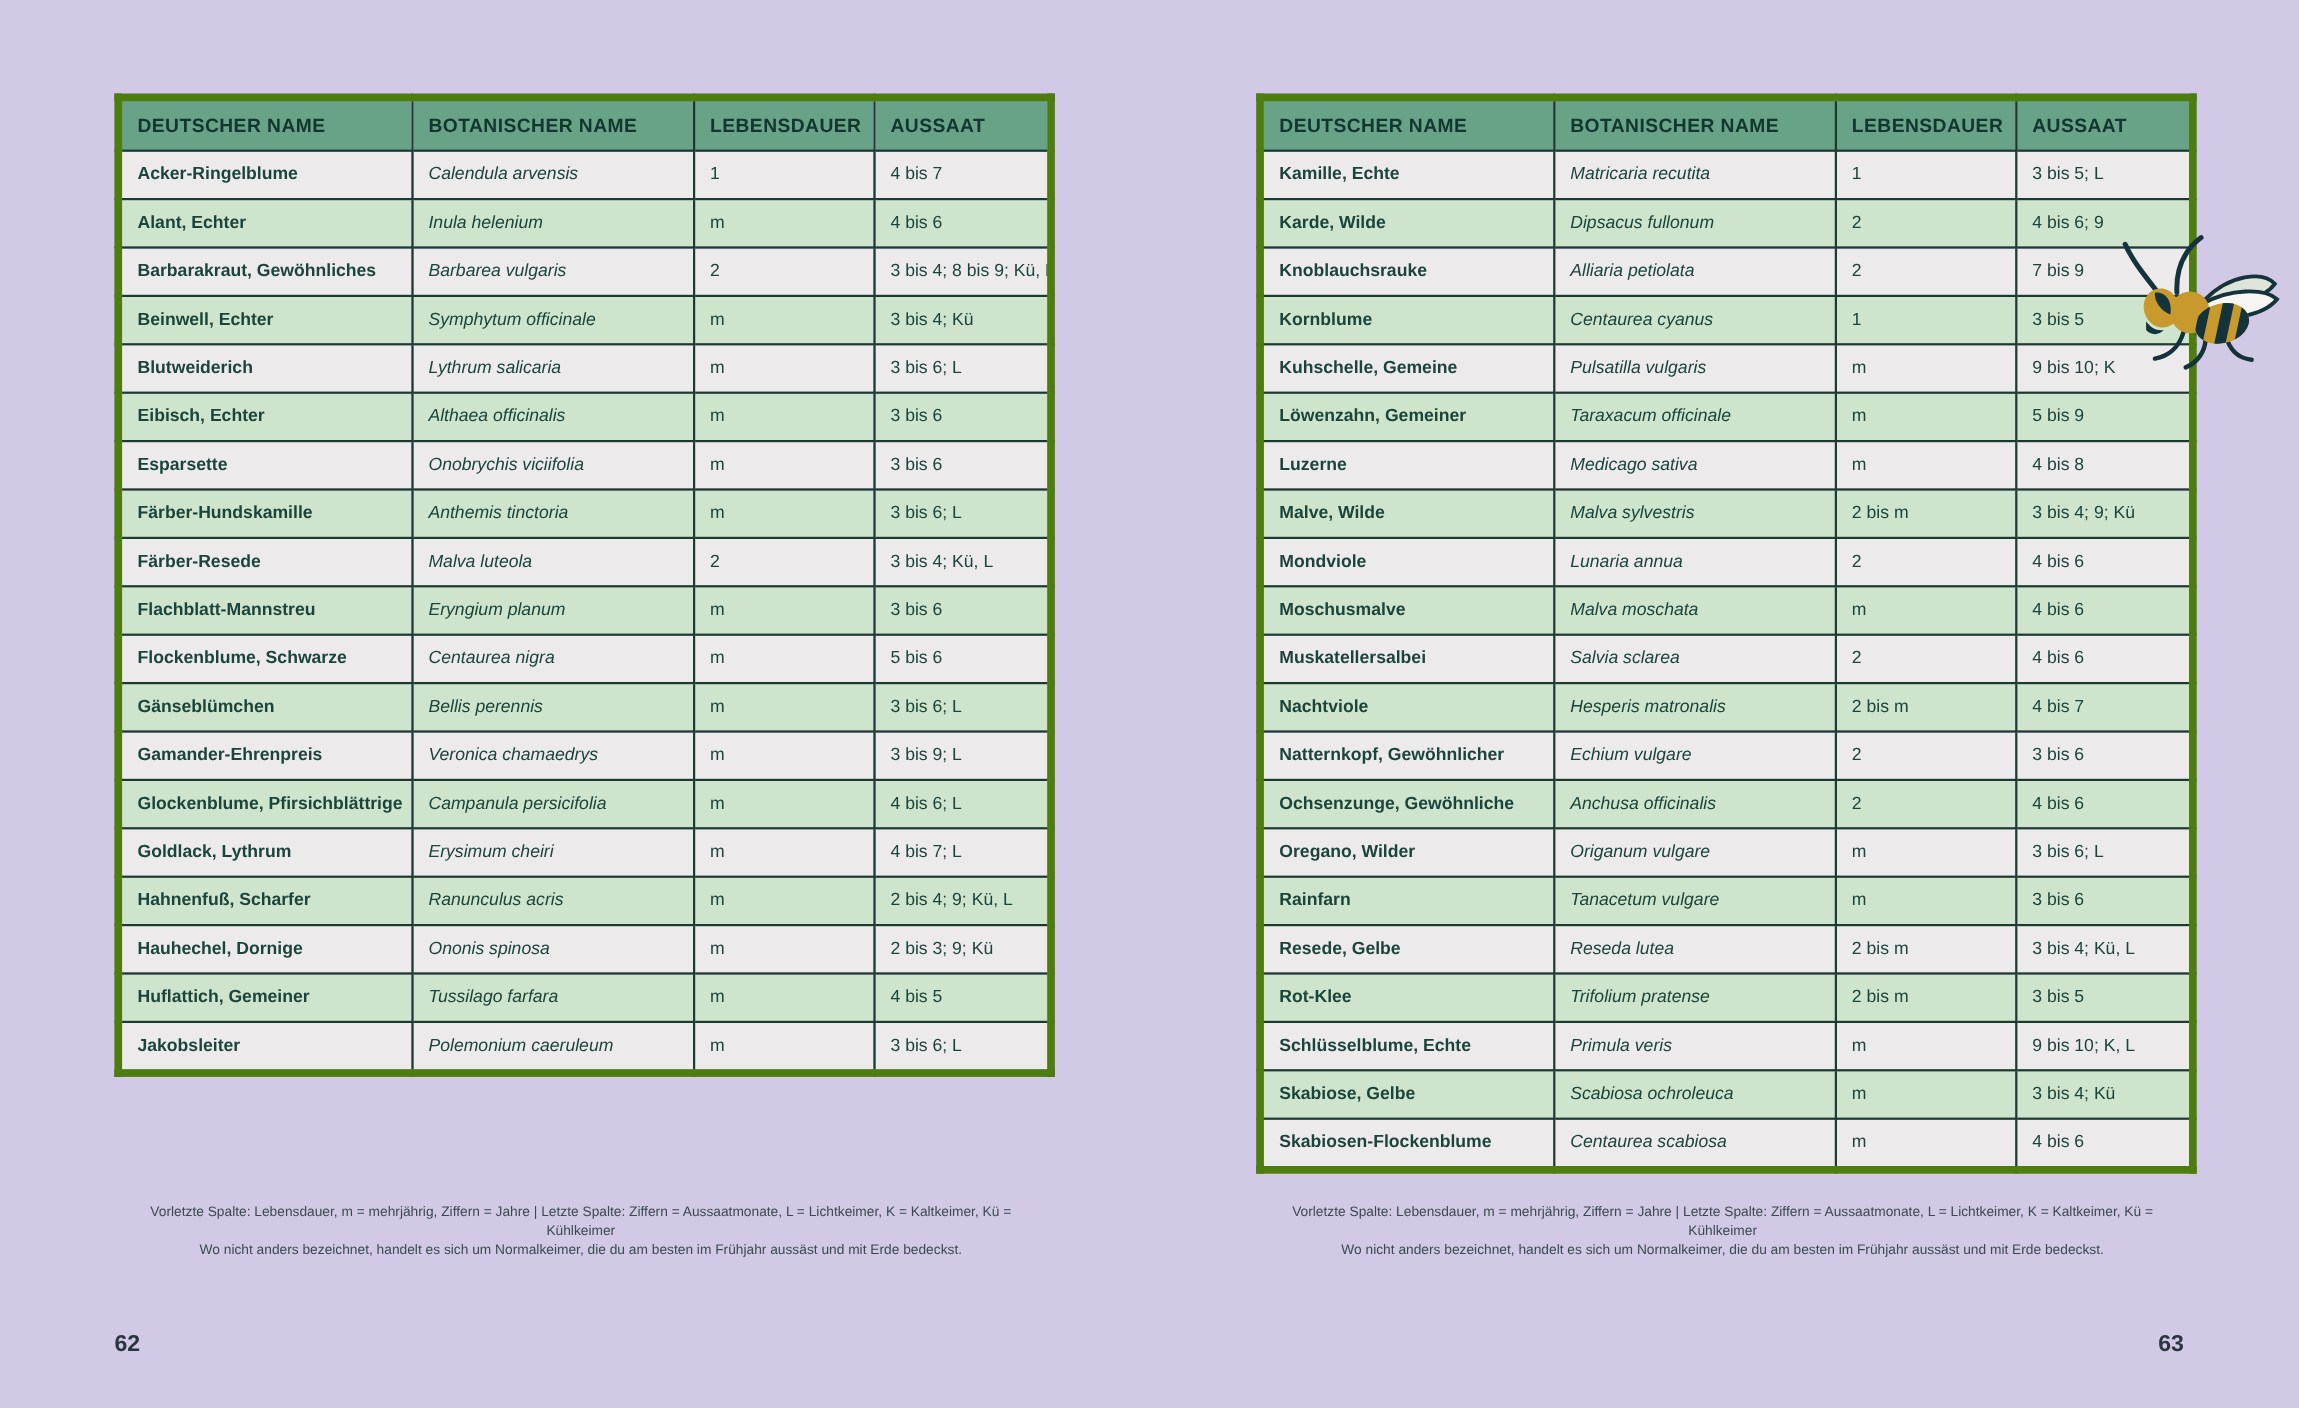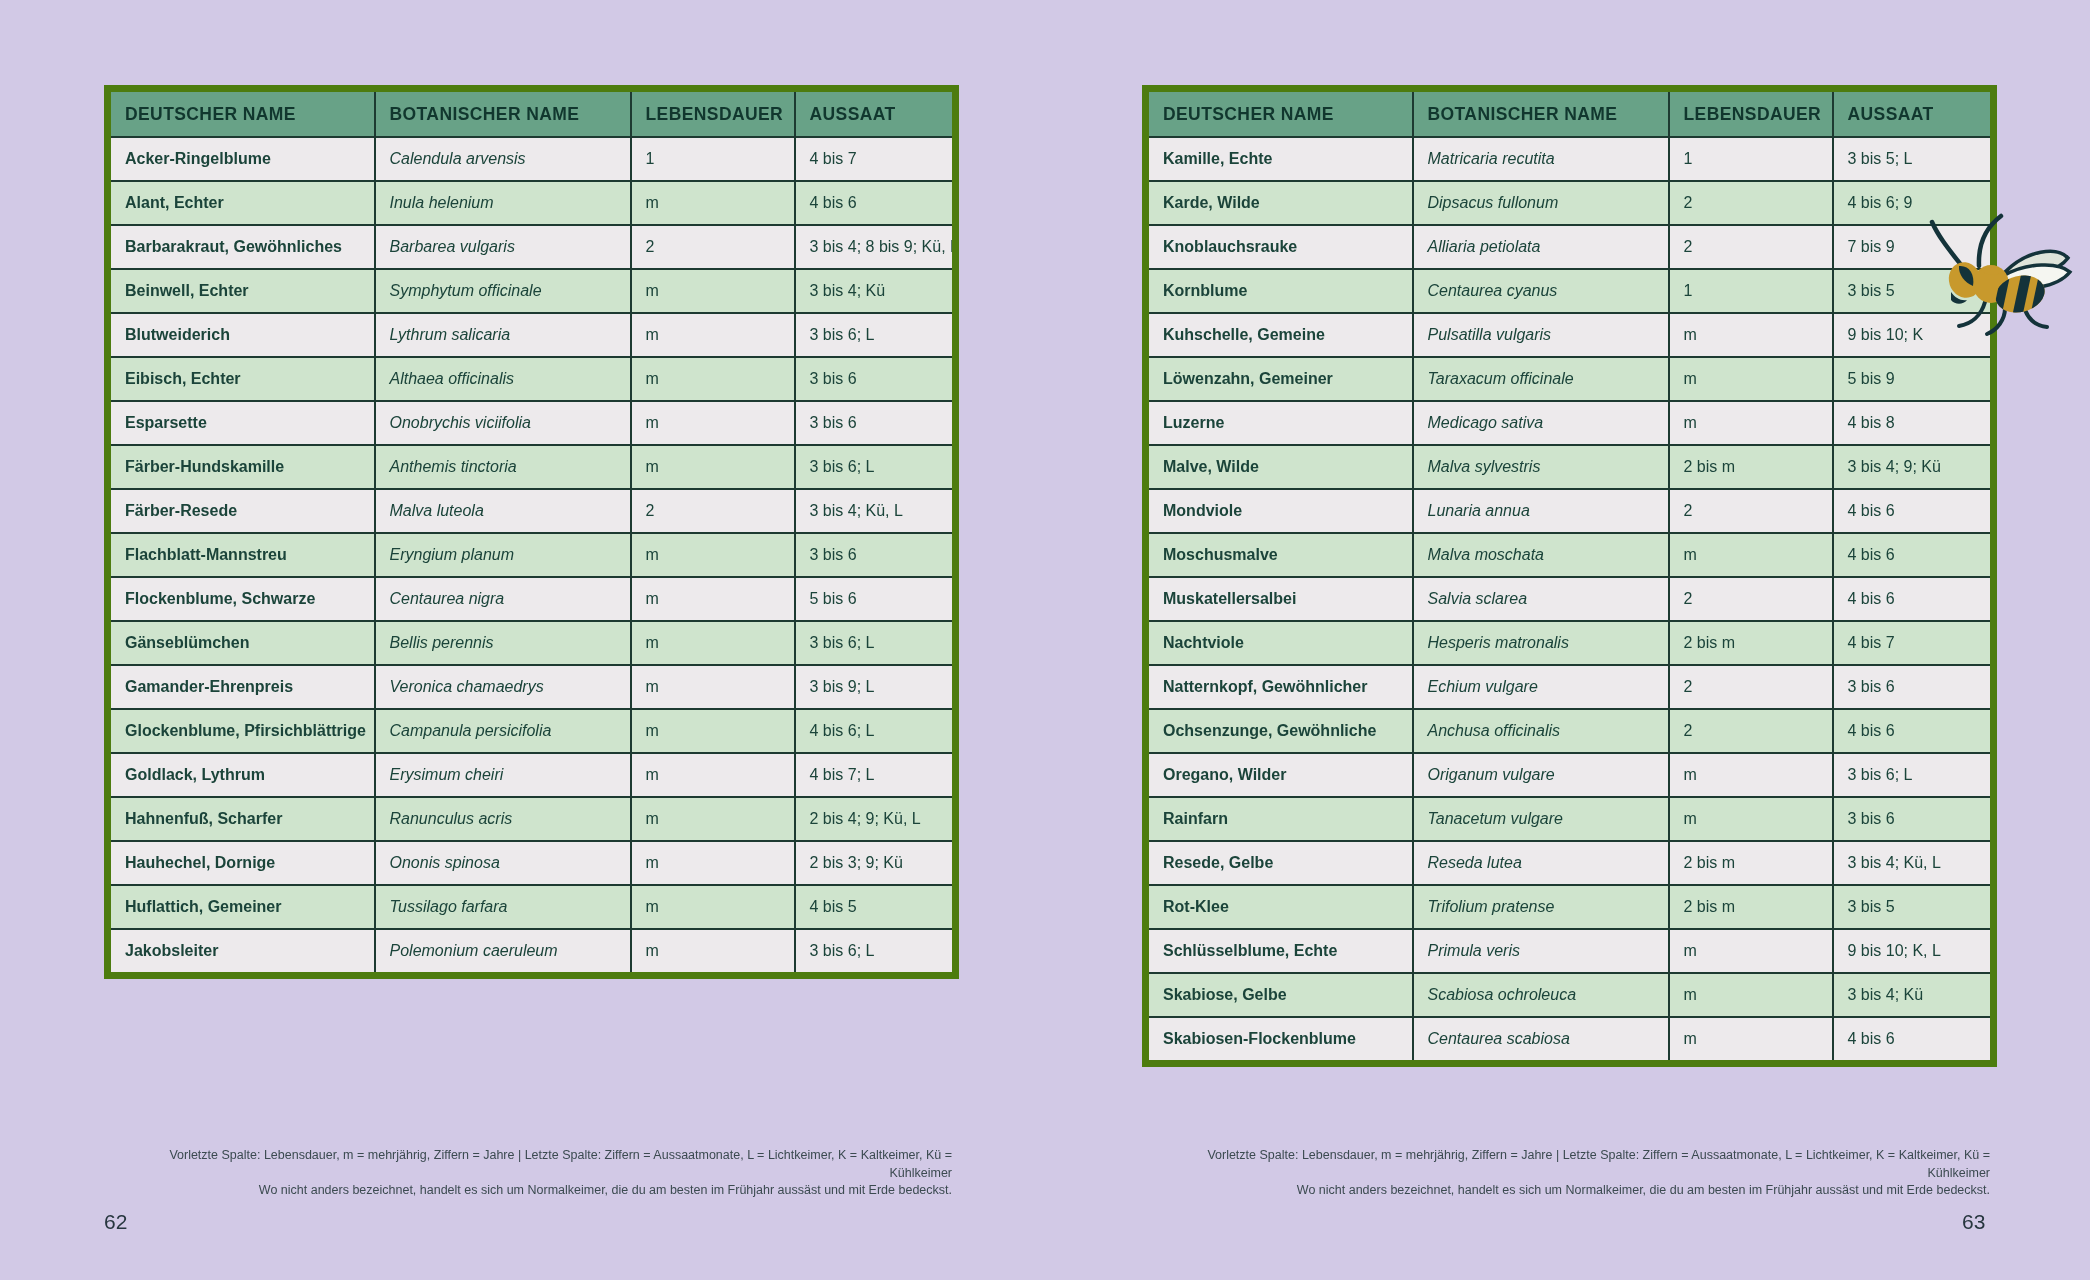--- a/index.html
+++ b/index.html
@@ -30,29 +30,29 @@
     height:42px;
     font-size:16px;color:#1b443a;
   }
   .plant-table tbody tr:nth-child(odd) td{background:#edeaec;}
   .plant-table tbody tr:nth-child(even) td{background:#cfe4cd;}
   .col-de{font-weight:bold;}
   .col-bot{font-style:italic;}
   #left-table{left:104px;}
   #right-table{left:1142px;}
   .footnote{
-    position:absolute;top:1147px;width:848px;
-    text-align:right;
+    position:absolute;top:1093px;width:848px;
+    text-align:center;
     font-size:12.5px;line-height:1.4;color:#3b4a50;
   }
   #left-footnote{left:104px;}
   #right-footnote{left:1142px;}
   .page-number{
     position:absolute;top:1210px;
-    font-size:21px;color:#27363f;font-weight:400;
+    font-size:21px;color:#27363f;font-weight:700;
   }
   #left-page-number{left:104px;}
   #right-page-number{left:1962px;}
   #bee{position:absolute;left:1925px;top:208px;width:150px;height:135px;z-index:5;}
 </style>
 </head>
 <body>
 
 <div class="spread">
 

